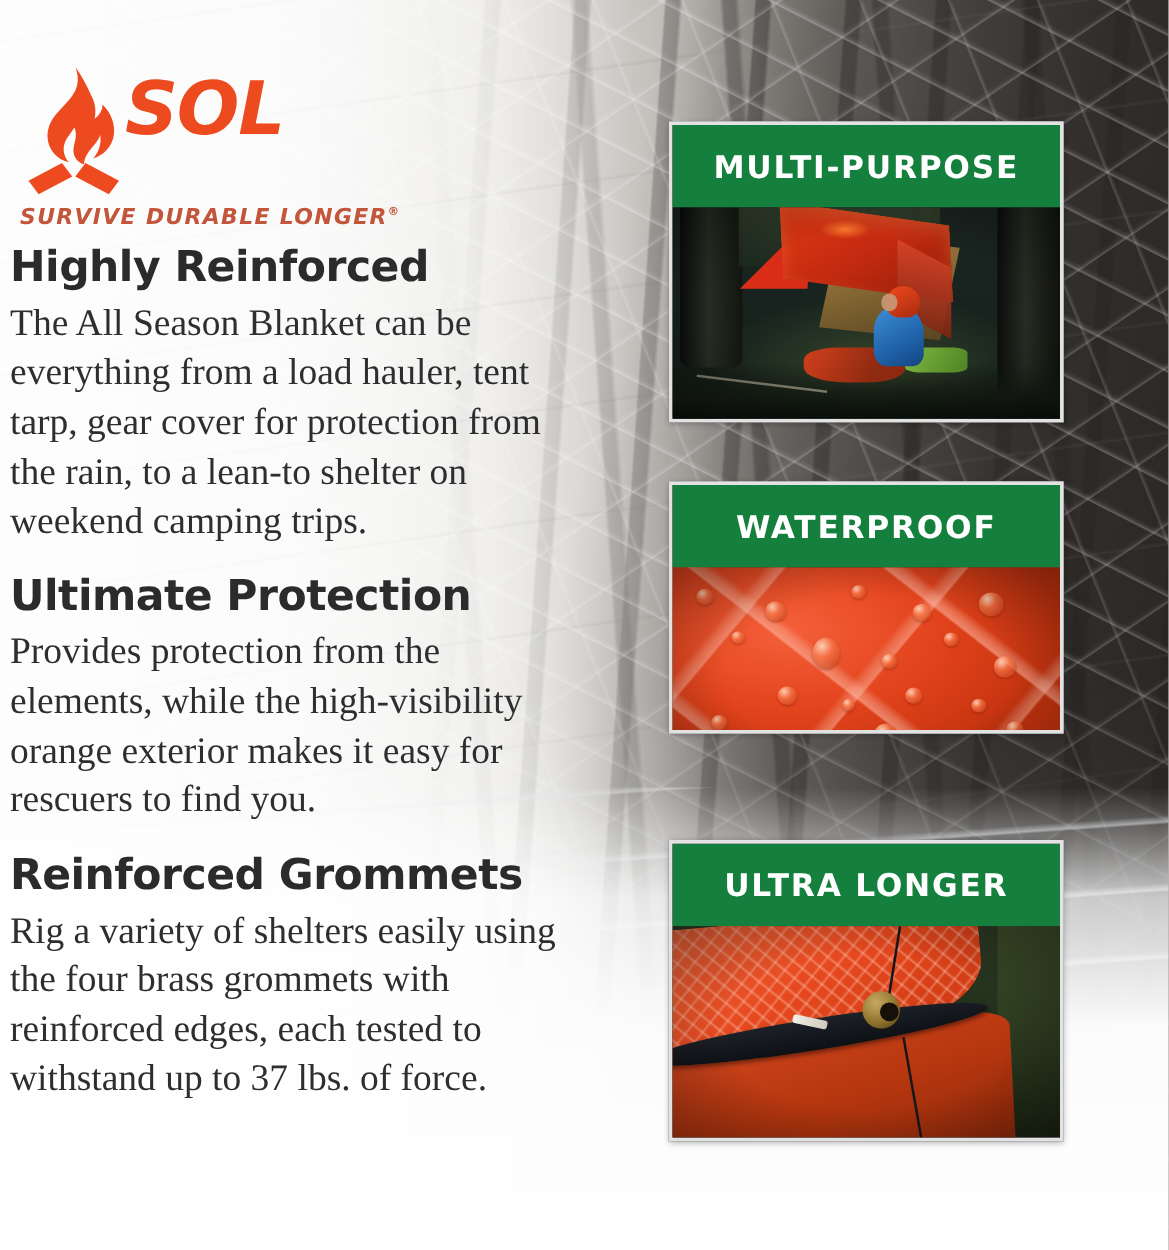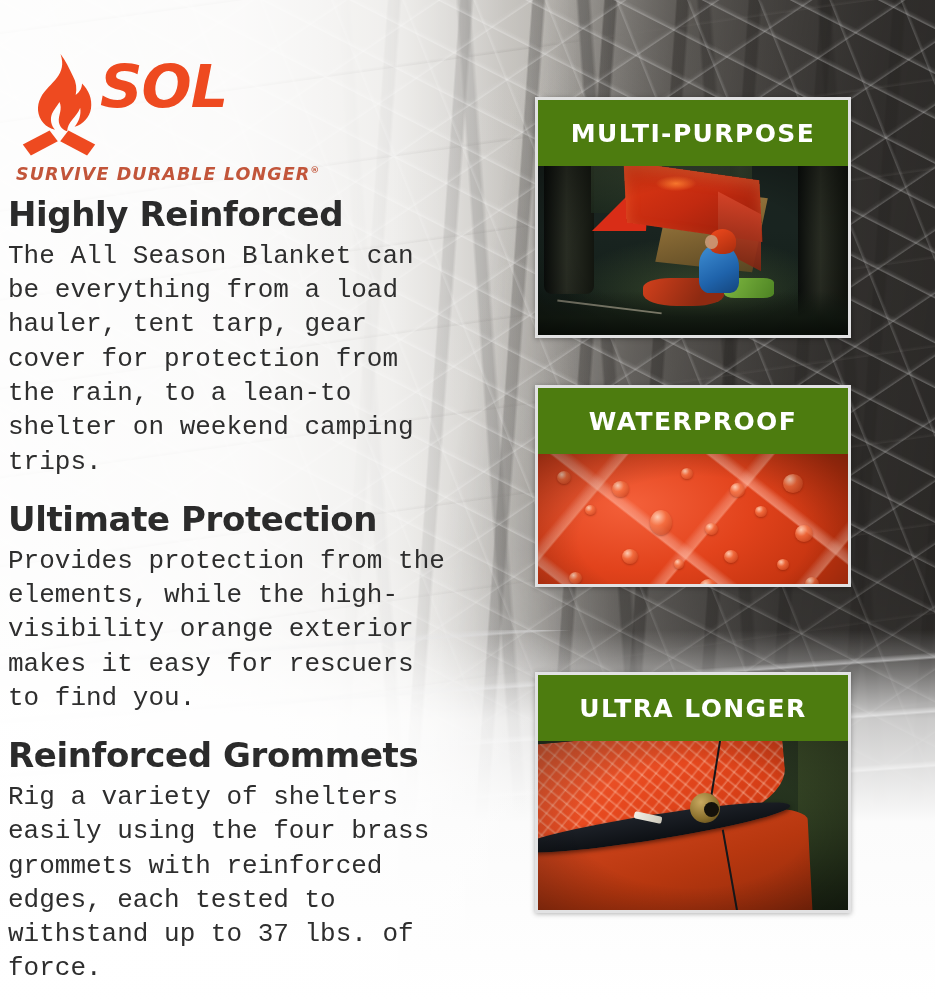--- a/index.html
+++ b/index.html
@@ -146,22 +146,22 @@
   .feature-title {
     font-family: "DejaVu Sans", sans-serif;
     font-weight: bold;
     font-size: 34px;
     line-height: 1.08;
     color: #2b2b2b;
     margin: 0 0 6px 0;
     letter-spacing: -0.4px;
   }
   .feature-body {
-    font-family: Liberation Mono, monospace;
-    font-size: 26px;
+    font-family: Liberation Serif, serif;
+    font-size: 30px;
     line-height: 1.32;
     color: #2e2e2e;
     margin: 0;
     max-width: 452px;
   }
 
   
   .card {
     position: absolute;
     left: 535px;
@@ -171,21 +171,21 @@
     overflow: hidden;
     background: #15171a;
     box-shadow: 0 1px 5px rgba(0,0,0,0.30);
   }
   .card-1 { top: 97px;  height: 241px; }
   .card-2 { top: 385px; height: 202px; }
   .card-3 { top: 672px; height: 241px; }
 
   .card-banner {
     height: 66px;
-    background: #4d7c0f;
+    background: #15803d;
     display: flex;
     align-items: center;
     justify-content: center;
   }
   .card-banner-text {
     font-family: "DejaVu Sans", sans-serif;
     font-weight: bold;
     font-size: 25px;
     letter-spacing: 1.4px;
     color: #ffffff;

